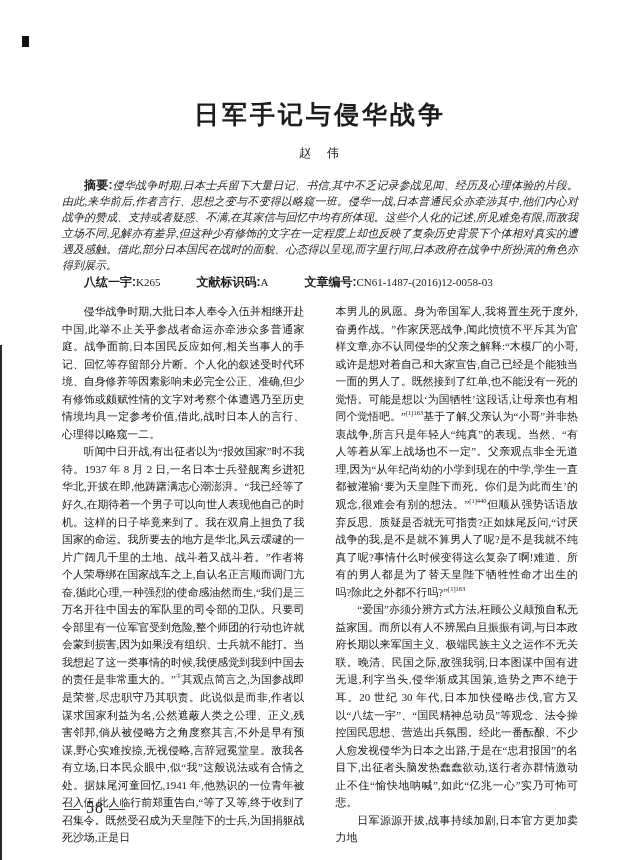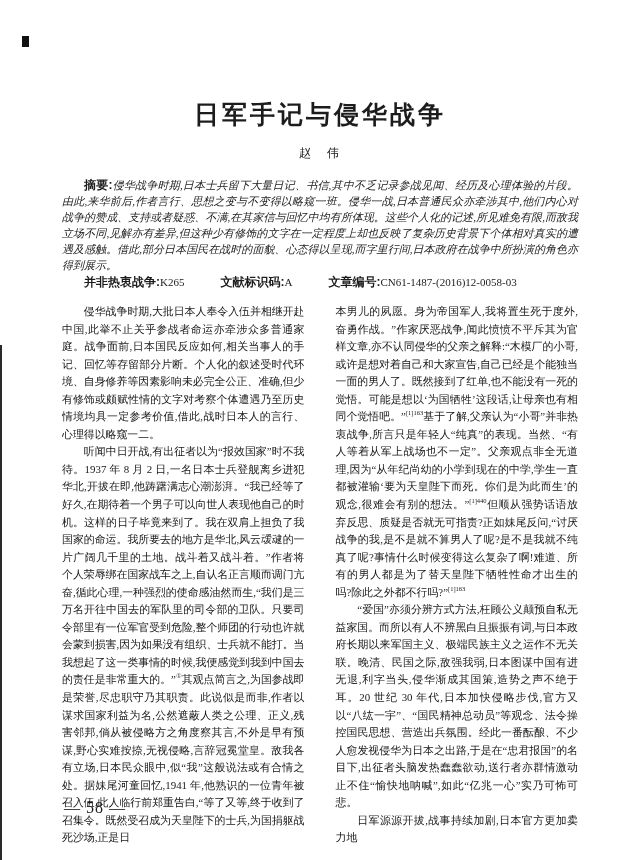--- a/index.html
+++ b/index.html
@@ -52,21 +52,21 @@
   <div class="content">
 
     <h1 class="title">日军手记与侵华战争</h1>
 
     <div class="author">赵　伟</div>
 
     <div class="meta">
       <p class="abstract"><span class="hei">摘要:</span><span class="kai">侵华战争时期,日本士兵留下大量日记、书信,其中不乏记录参战见闻、经历及心理体验的片段。由此,来华前后,作者言行、思想之变与不变得以略窥一班。侵华一战,日本普通民众亦牵涉其中,他们内心对战争的赞成、支持或者疑惑、不满,在其家信与回忆中均有所体现。这些个人化的记述,所见难免有限,而敌我立场不同,见解亦有差异,但这种少有修饰的文字在一定程度上却也反映了复杂历史背景下个体相对真实的遭遇及感触。借此,部分日本国民在战时的面貌、心态得以呈现,而字里行间,日本政府在战争中所扮演的角色亦得到展示。</span></p>
 
 
-      <p class="metaline"><span class="hei">并非热衷战争:</span><span class="metaval gap">K265</span><span class="hei">文献标识码:</span><span class="metaval gap">A</span><span class="hei">文章编号:</span><span class="metaval">CN61-1487-(2016)12-0058-03</span></p>
+      <p class="metaline"><span class="hei">八纮一宇:</span><span class="metaval gap">K265</span><span class="hei">文献标识码:</span><span class="metaval gap">A</span><span class="hei">文章编号:</span><span class="metaval">CN61-1487-(2016)12-0058-03</span></p>
     </div>
 
     <div class="columns">
       <div class="col" id="left-col">
           <p class="bodyp indent"><span>侵华战争时期,大批日本人奉令入伍并相继开赴中国,此举不止关乎参战者命运亦牵涉众多普通家庭。战争面前,日本国民反应如何,相关当事人的手记、回忆等存留部分片断。个人化的叙述受时代环境、自身修养等因素影响未必完全公正、准确,但少有修饰或颇赋性情的文字对考察个体遭遇乃至历史情境均具一定参考价值,借此,战时日本人的言行、心理得以略窥一二。</span></p>
           <p class="bodyp indent"><span>听闻中日开战,有出征者以为“报效国家”时不我待。1937 年 8 月 2 日,一名日本士兵登舰离乡进犯华北,开拔在即,他踌躇满志心潮澎湃。“我已经等了好久,在期待着一个男子可以向世人表现他自己的时机。这样的日子毕竟来到了。我在双肩上担负了我国家的命运。我所要去的地方是华北,风云叆叇的一片广阔几千里的土地。战斗着又战斗着。”作者将个人荣辱绑在国家战车之上,自认名正言顺而调门亢奋,循此心理,一种强烈的使命感油然而生,“我们是三万名开往中国去的军队里的司令部的卫队。只要司令部里有一位军官受到危险,整个师团的行动也许就会蒙到损害,因为如果没有组织、士兵就不能打。当我想起了这一类事情的时候,我便感觉到我到中国去的责任是非常重大的。”</span><span class="supref">①</span><span>其观点简言之,为国参战即是荣誉,尽忠职守乃其职责。此说似是而非,作者以谋求国家利益为名,公然遮蔽人类之公理、正义,残害邻邦,倘从被侵略方之角度察其言,不外是早有预谋,野心实难按捺,无视侵略,言辞冠冕堂皇。敌我各有立场,日本民众眼中,似“我”这般说法或有合情之处。据妹尾河童回忆,1941 年,他熟识的一位青年被召入伍,此人临行前郑重告白,“等了又等,终于收到了召集令。既然受召成为天皇陛下的士兵,为国捐躯战死沙场,正是日</span></p>
         </div>
       <div class="col" id="right-col">
           <p class="bodyp"><span>本男儿的夙愿。身为帝国军人,我将置生死于度外,奋勇作战。”作家厌恶战争,闻此愤愤不平斥其为官样文章,亦不认同侵华的父亲之解释:“木模厂的小哥,或许是想对着自己和大家宣告,自己已经是个能独当一面的男人了。既然接到了红单,也不能没有一死的觉悟。可能是想以‘为国牺牲’这段话,让母亲也有相同个觉悟吧。”</span><span class="supref">[1]163</span><span>基于了解,父亲认为“小哥”并非热衷战争,所言只是年轻人“纯真”的表现。当然、“有人等着从军上战场也不一定”。父亲观点非全无道理,因为“从年纪尚幼的小学到现在的中学,学生一直都被灌输‘要为天皇陛下而死。你们是为此而生’的观念,很难会有别的想法。”</span><span class="supref">[1]440</span><span>但顺从强势话语放弃反思、质疑是否就无可指责?正如妹尾反问,“讨厌战争的我,是不是就不算男人了呢?是不是我就不纯真了呢?事情什么时候变得这么复杂了啊!难道、所有的男人都是为了替天皇陛下牺牲性命才出生的吗?除此之外都不行吗?”</span><span class="supref">[1]163</span></p>
           <p class="bodyp indent"><span>“爱国”亦须分辨方式方法,枉顾公义颠预自私无益家国。而所以有人不辨黑白且振振有词,与日本政府长期以来军国主义、极端民族主义之运作不无关联。晚清、民国之际,敌强我弱,日本图谋中国有进无退,利字当头,侵华渐成其国策,造势之声不绝于耳。20 世纪 30 年代,日本加快侵略步伐,官方又以“八纮一宇”、“国民精神总动员”等观念、法令操控国民思想、营造出兵氛围。经此一番酝酿、不少人愈发视侵华为日本之出路,于是在“忠君报国”的名目下,出征者头脑发热蠢蠢欲动,送行者亦群情激动止不住“愉快地呐喊”,如此“亿兆一心”实乃可怖可悲。</span></p>

